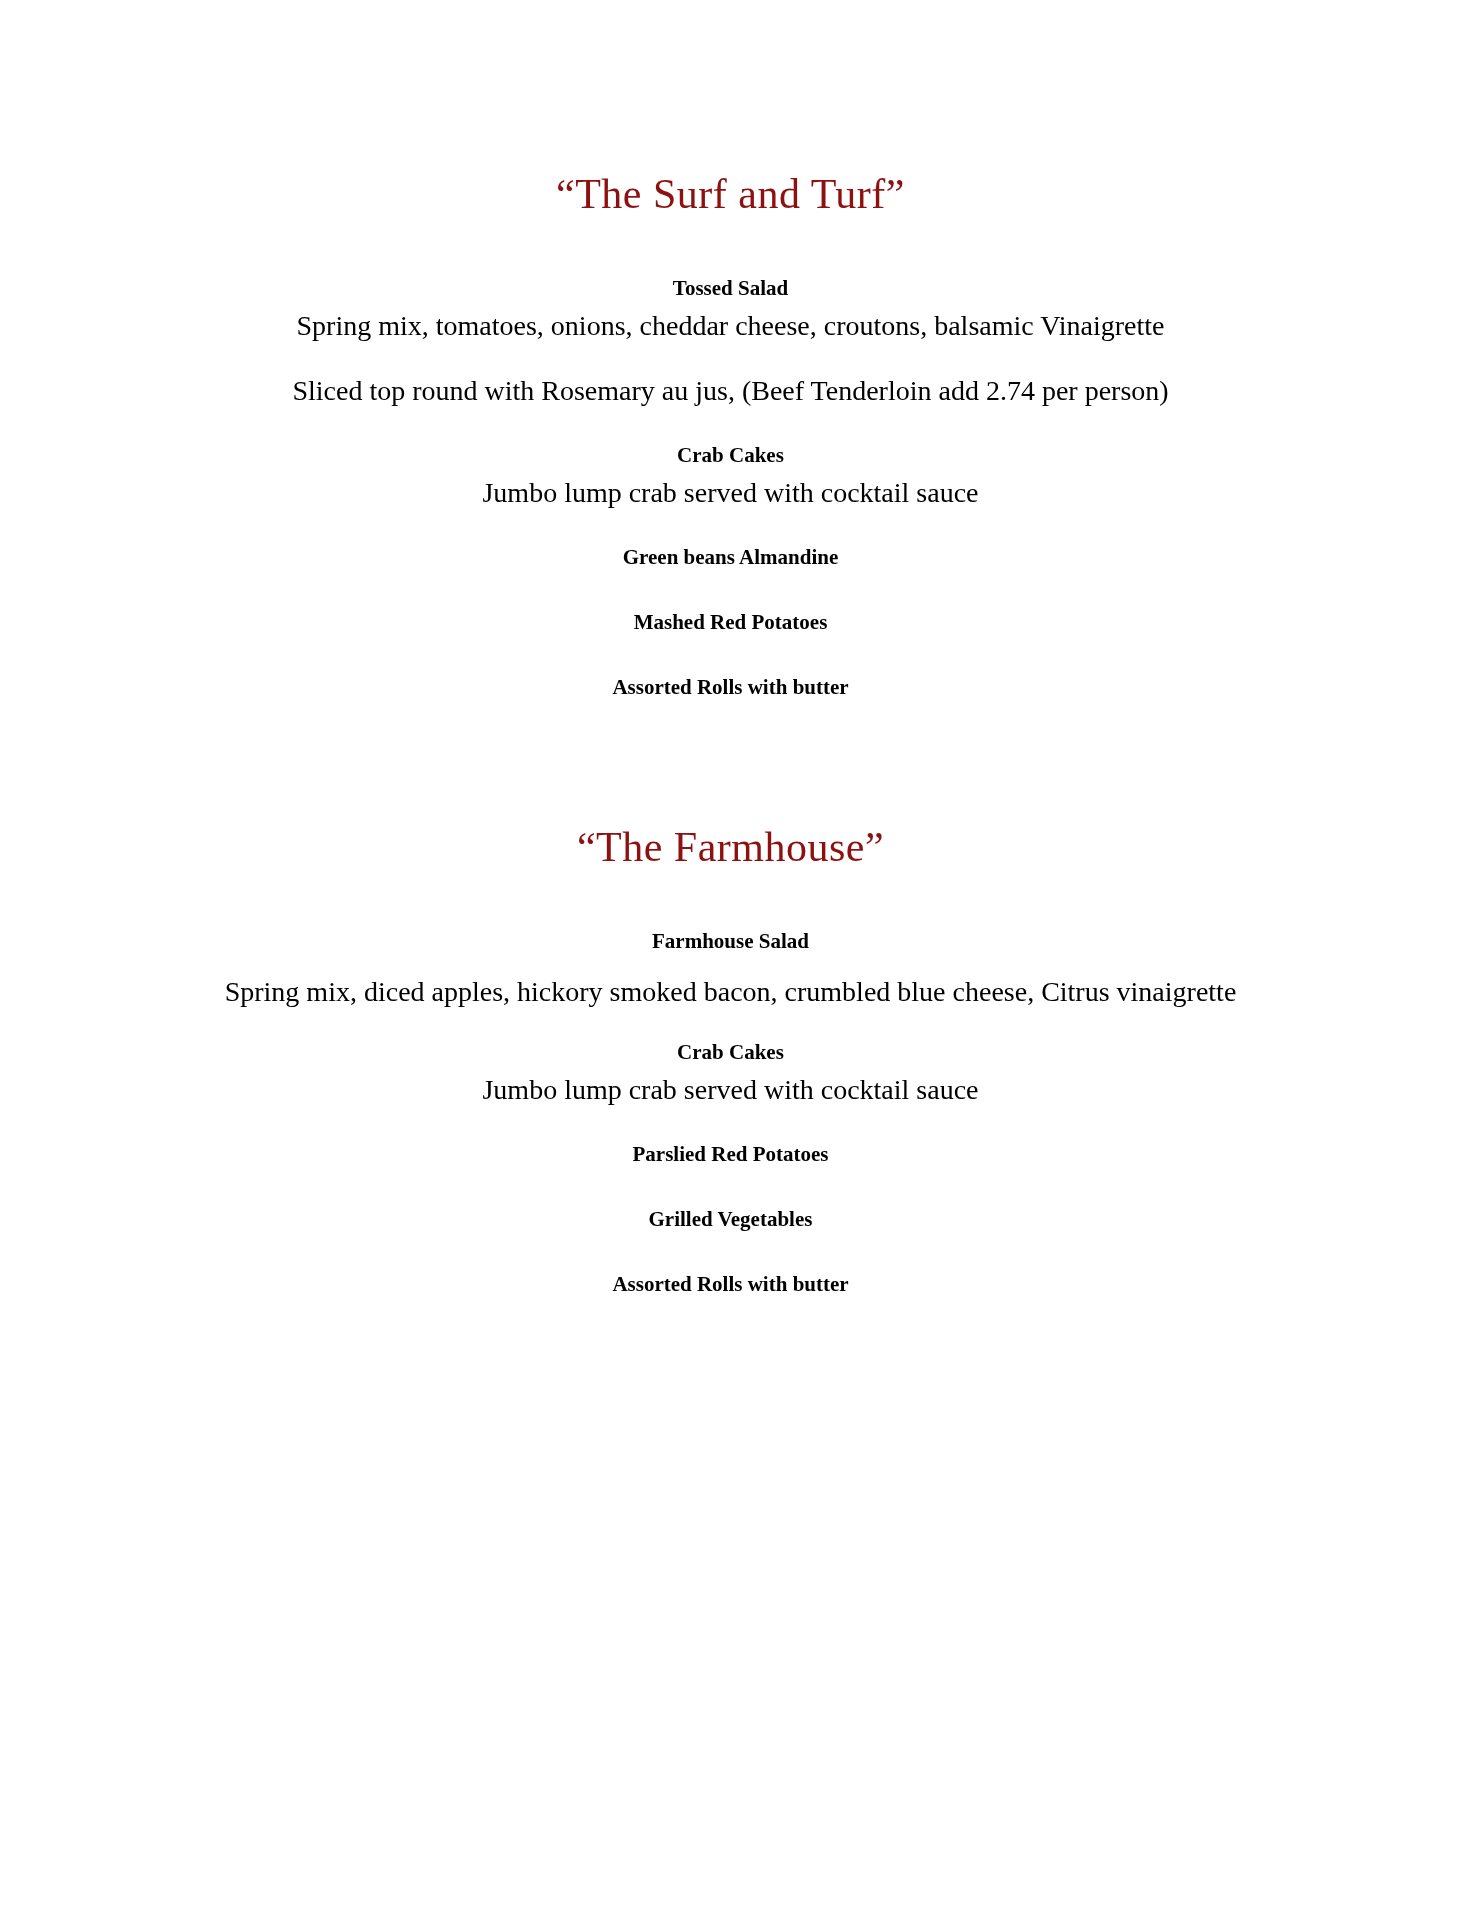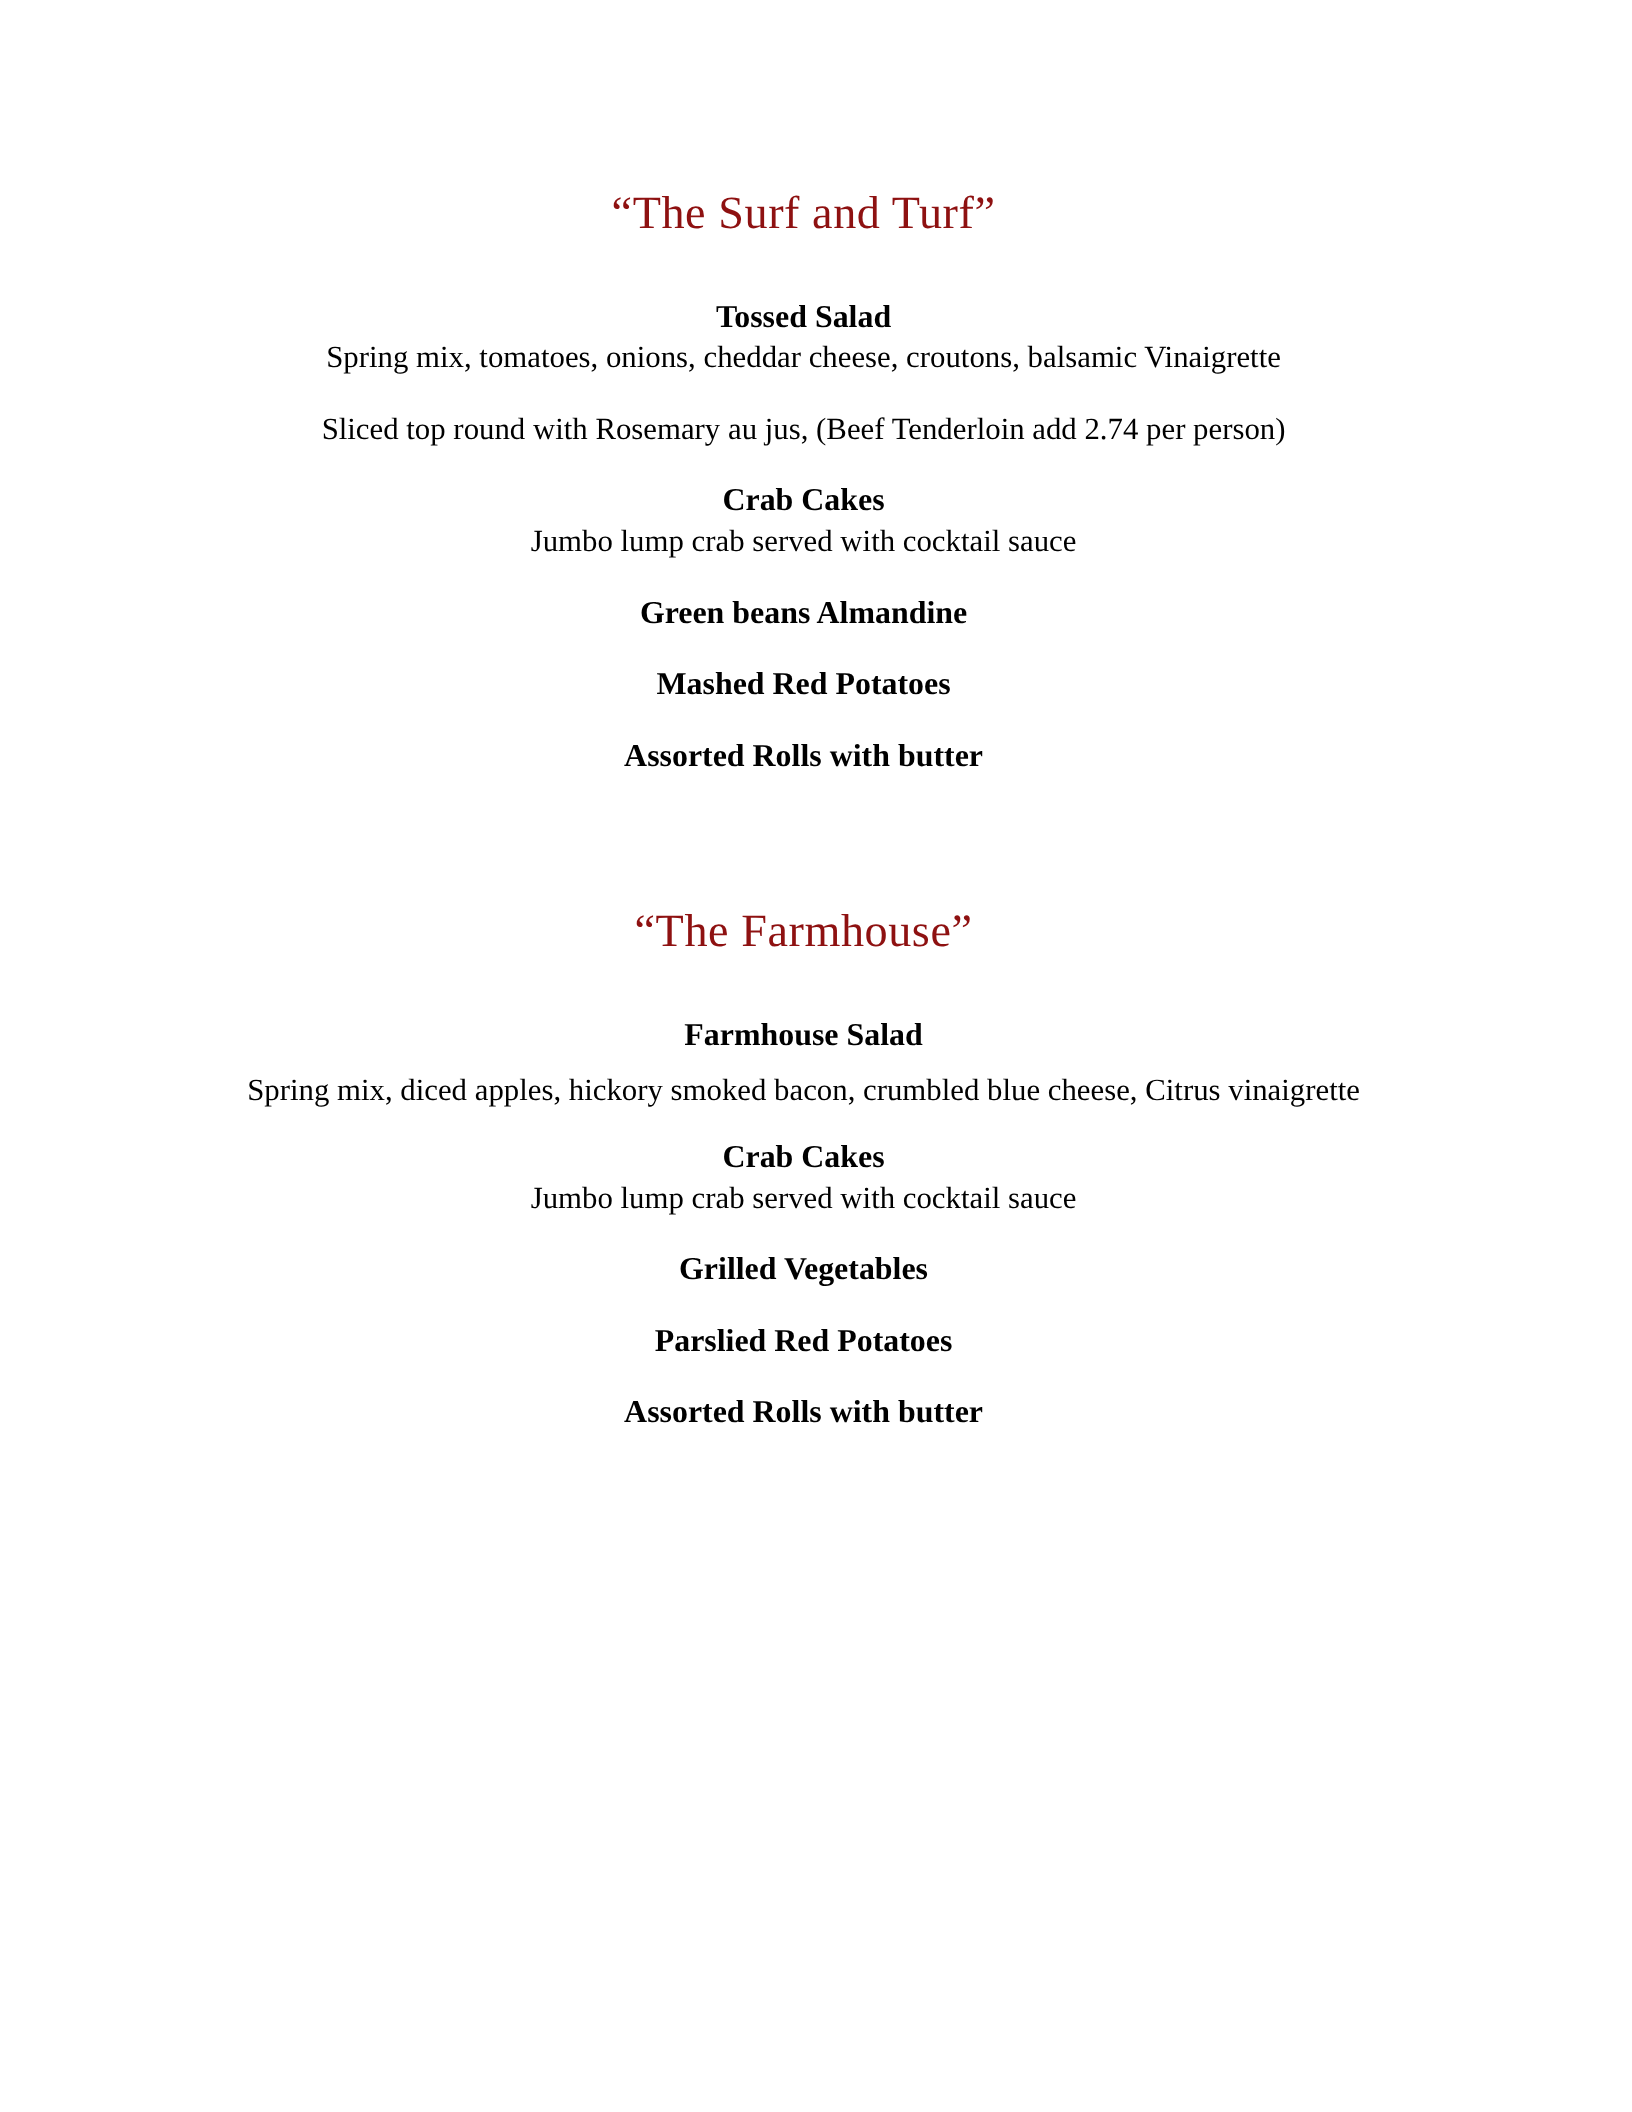--- a/index.html
+++ b/index.html
@@ -32,21 +32,21 @@
     margin: 0 0 50px 0;
     letter-spacing: 0.5px;
   }
   .menu-section.second {
     margin-top: 115px;
   }
   .menu-item {
     margin-bottom: 28px;
   }
   .item-name {
-    font-size: 29px;
+    font-size: 21px;
     line-height: 37px;
     font-weight: bold;
   }
   .item-desc {
     font-size: 28px;
     line-height: 37px;
   }
   
   .menu-item.spaced { margin-bottom: 24px; }
   .menu-item.spaced .item-name { margin-bottom: 13px; }
@@ -93,25 +93,25 @@
       <div class="item-name">Farmhouse Salad</div>
       <div class="item-desc">Spring mix, diced apples, hickory smoked bacon, crumbled blue cheese, Citrus vinaigrette</div>
     </div>
 
     <div class="menu-item">
       <div class="item-name">Crab Cakes</div>
       <div class="item-desc">Jumbo lump crab served with cocktail sauce</div>
     </div>
 
     <div class="menu-item">
-      <div class="item-name">Grilled Vegetables</div>
+      <div class="item-name">Parslied Red Potatoes</div>
     </div>
 
     <div class="menu-item">
-      <div class="item-name">Parslied Red Potatoes</div>
+      <div class="item-name">Grilled Vegetables</div>
     </div>
 
     <div class="menu-item">
       <div class="item-name">Assorted Rolls with butter</div>
     </div>
   </section>
 
 </main>
 
 </body></html>

